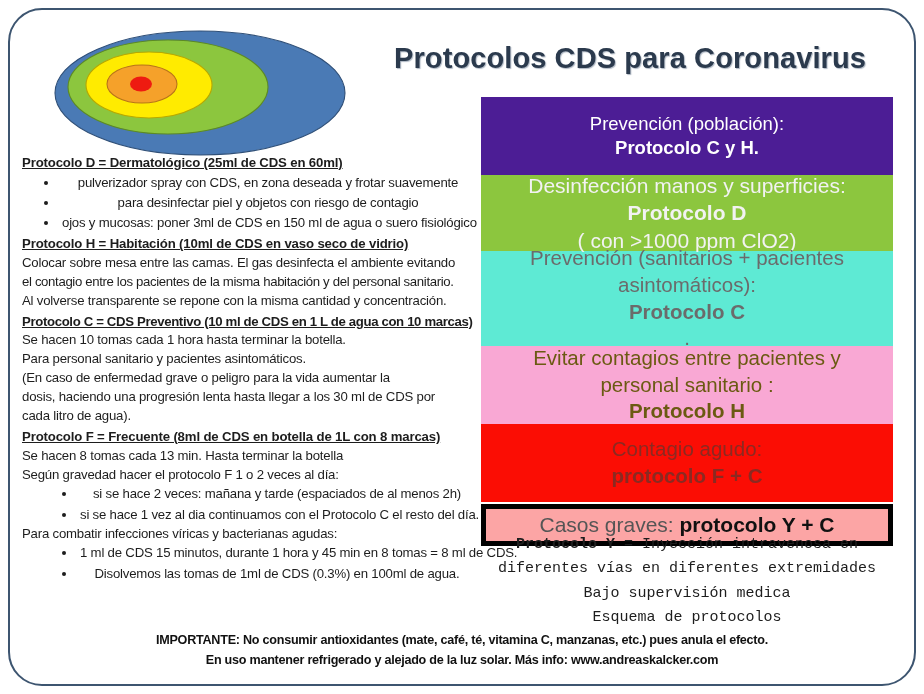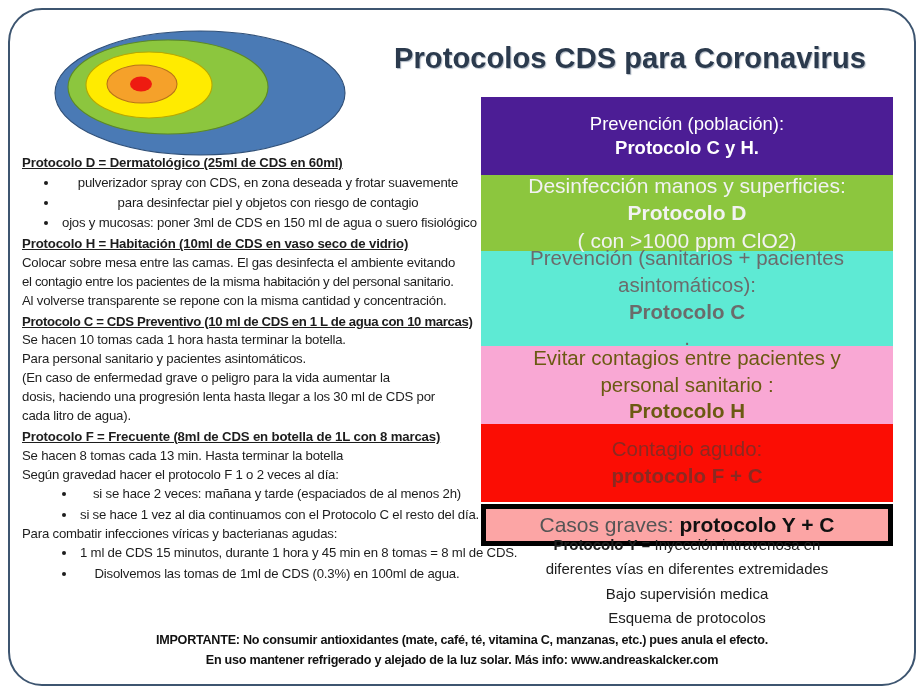--- a/index.html
+++ b/index.html
@@ -71,21 +71,21 @@
   .gravebox{
     position:absolute;left:481px;top:504px;width:412px;height:42px;
     box-sizing:border-box;border:5px solid #000000;background:#fca5a5;
     display:flex;align-items:center;justify-content:center;
     color:#555555;font-size:21px;
   }
   .gravebox b{color:#111111;font-weight:700;}
 
   .ydesc{
     position:absolute;left:481px;top:533px;width:412px;
-    text-align:center;font-size:15px;line-height:1.62;color:#1d1d1d;
+    text-align:center;font-size:15px;line-height:1.62;color:#1d1d1d;font-family:Liberation Mono, monospace;
   }
   .ydesc b{font-weight:700;}
 
   
   .footer{
     position:absolute;left:46px;top:631px;width:832px;
     text-align:center;font-size:12.6px;font-weight:700;
     line-height:1.55;color:#111111;letter-spacing:-.25px;
   }
 </style>

